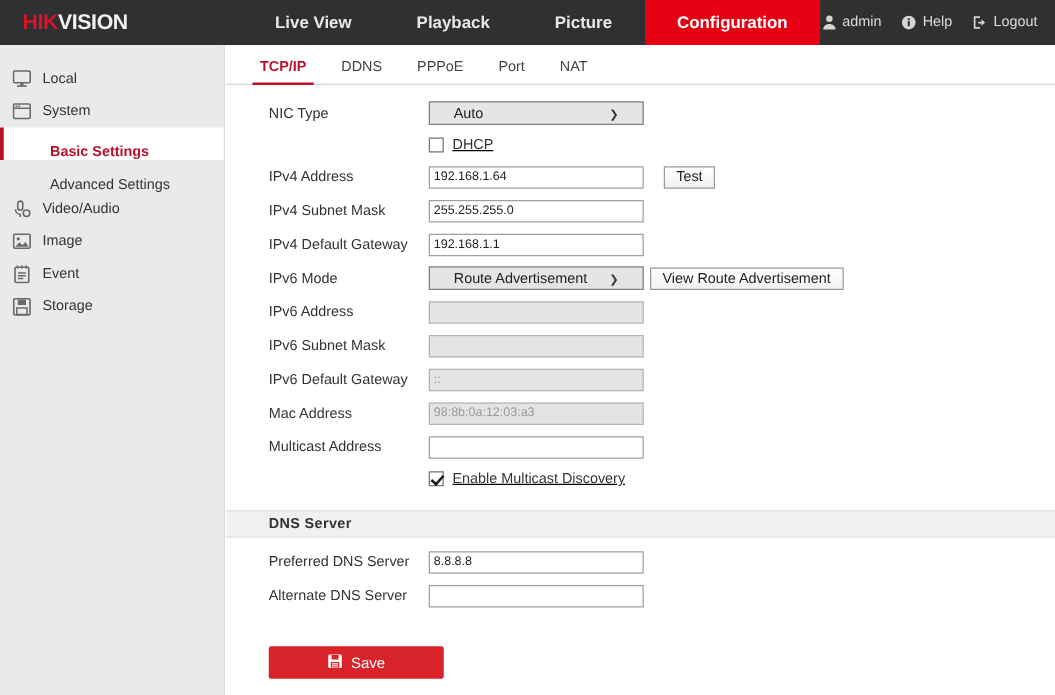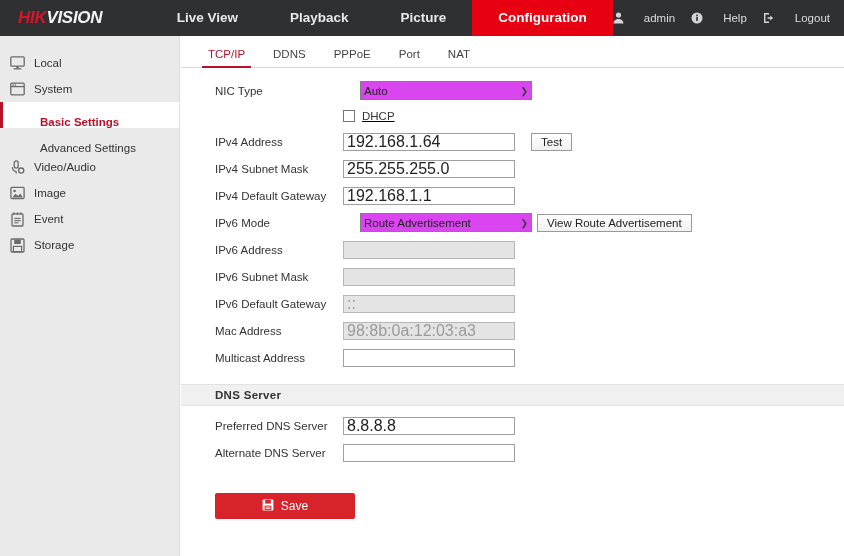--- a/index.html
+++ b/index.html
@@ -15,41 +15,41 @@
   
   .topbar {
     position: absolute; left: 0; top: 0;
     width: 844px; height: 36px;
     background: #2f3032;
     display: flex; align-items: stretch;
   }
   .logo {
     width: 180px; height: 36px;
     display: flex; align-items: center; padding-left: 18px;
-    font-style: italic; font-weight: bold; font-size: 17px;
+    font-weight: bold; font-size: 17px;
     letter-spacing: -0.3px;
   }
   .logo .hik { color: #d7142a; }
   .logo .vision { color: #f2f2f2; }
 
   .mainnav { display: flex; align-items: stretch; margin-left: 14px; }
   .mainnav .navitem {
     height: 36px; line-height: 36px;
     padding: 0 26px;
     color: #e8e8e8; font-size: 13.5px; font-weight: bold;
     white-space: nowrap; cursor: pointer;
   }
   .mainnav .navitem.active { background: #e60012; color: #ffffff; }
 
   .usernav {
     margin-left: auto; display: flex; align-items: center;
     padding-right: 14px; gap: 16px;
   }
   .usernav .uitem {
-    display: flex; gap: 20px;
+    display: flex; gap: 5px;
     color: #dcdcdc; font-size: 11.5px; cursor: pointer;
   }
   .usernav svg { display: block; }
 
   
   .sidebar {
     position: absolute; left: 0; top: 36px;
     width: 180px; height: 520px;
     background: #eaeaea;
     border-right: 1px solid #dcdcdc;
@@ -89,21 +89,21 @@
   .tabbar {
     height: 32px; display: flex; align-items: flex-end;
     border-bottom: 1px solid #d8d8d8;
     padding-left: 13px;
   }
   .tab {
     font-size: 11.5px; color: #444444;
     padding: 0 14px 7px 14px; cursor: pointer; position: relative;
     white-space: nowrap;
   }
-  .tab.active { color: #b8122a; font-weight: normal; }
+  .tab.active { color: #b8122a; font-weight: bold; }
   .tab.active::after {
     content: ""; position: absolute; left: 8px; right: 8px; bottom: -1px;
     height: 2px; background: #b8122a;
   }
 
   .form { padding: 10px 0 0 0; position: relative; }
 
   .frow {
     display: flex; align-items: center;
     height: 25px; margin-bottom: 2px;
@@ -113,33 +113,33 @@
     width: 128px; flex: 0 0 128px;
     font-size: 11.5px; color: #333333;
     white-space: nowrap;
   }
   .fctl { display: flex; align-items: center; }
 
   .txt {
     width: 172px; height: 18px;
     border: 1px solid #a0a0a0;
     background: #ffffff;
-    font-size: 16px; color: #222222;
+    font-size: 10px; color: #222222;
     font-family: "Liberation Sans", sans-serif;
     padding: 0 3px; outline: none;
   }
   .txt.disabled { background: #e4e4e4; color: #9a9a9a; border-color: #b6b6b6; }
 
   .sel {
     width: 172px; height: 19px;
     border: 1px solid #808080;
-    background: #d946ef;
+    background: #e5e5e5;
     font-size: 11.5px; color: #222222;
     display: flex; align-items: center; justify-content: space-between;
-    padding: 0 3px; cursor: pointer; margin-left: 17px;
+    padding: 0 19px; cursor: pointer;
   }
   .sel .caret { font-size: 9px; color: #3a3a3a; }
 
   .btn {
     border: 1px solid #9a9a9a;
     background: linear-gradient(#ffffff, #f1f1f1);
     font-size: 11.5px; color: #222222;
     padding: 2px 9px; cursor: pointer;
     font-family: "Liberation Sans", sans-serif;
     white-space: nowrap;
@@ -414,20 +414,25 @@
     </div>
 
 
     <div class="frow">
       <div class="flabel">Multicast Address</div>
       <div class="fctl">
         <input class="txt" type="text" value="" style="">
       </div>
     </div>
 
+    <div class="cbrow">
+      <div class="spacer"></div>
+      <span class="cbox checked"></span>
+      <span class="cblabel">Enable Multicast Discovery</span>
+    </div>
 
     <div class="sechdr">DNS Server</div>
 
     <div style="height:7px;"></div>
 
     <div class="frow">
       <div class="flabel">Preferred DNS Server</div>
       <div class="fctl">
         <input class="txt" type="text" value="8.8.8.8" style="">
       </div>

